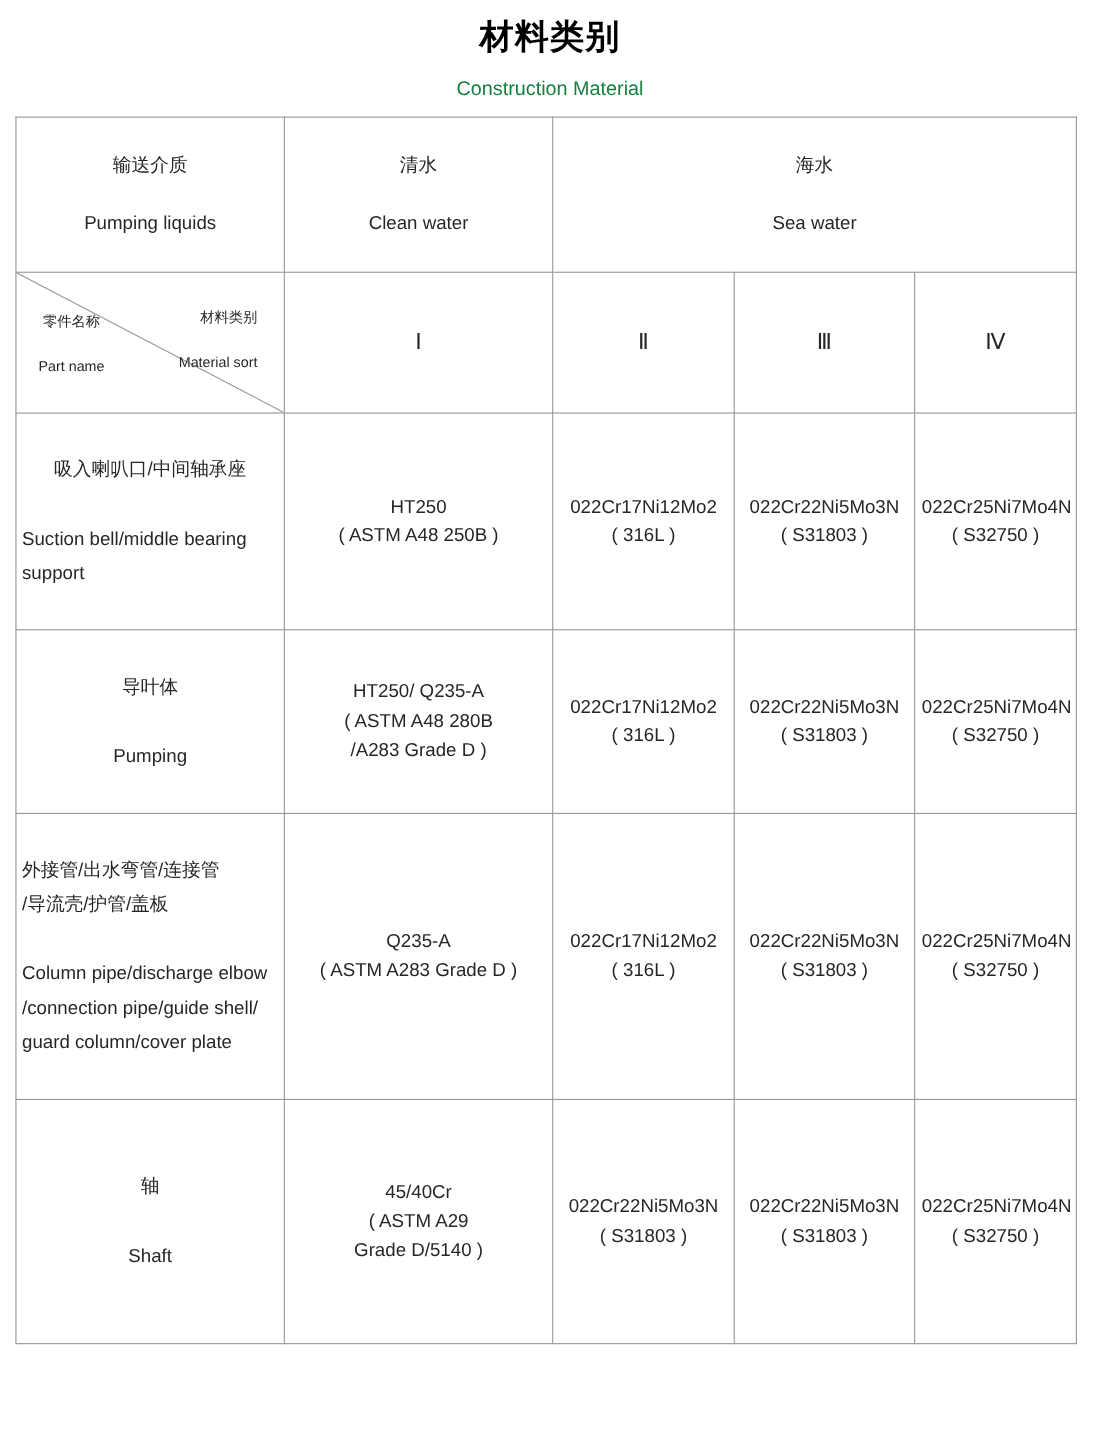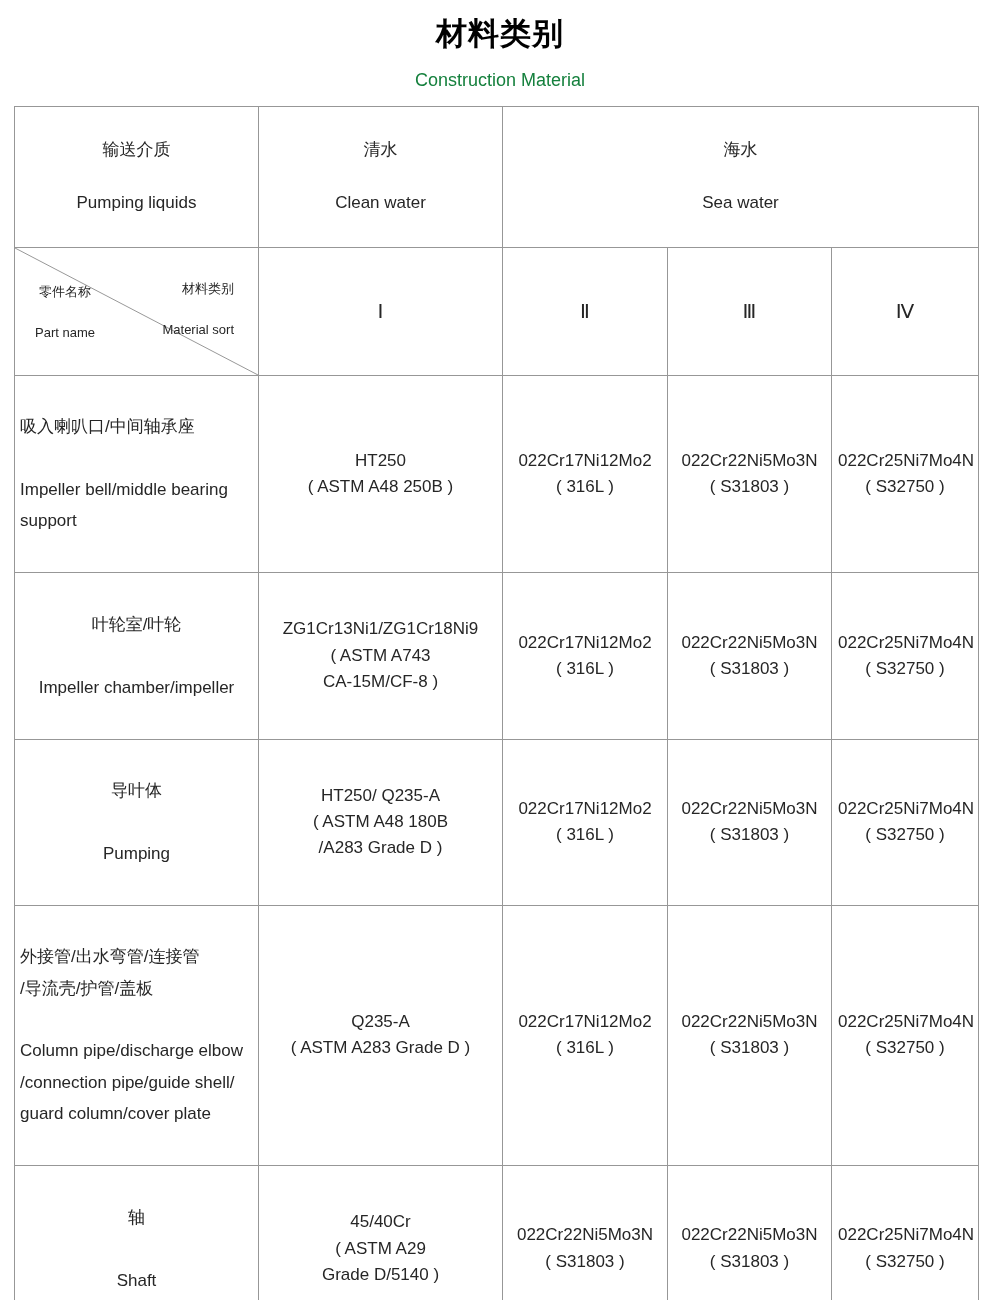--- a/index.html
+++ b/index.html
@@ -52,21 +52,21 @@
   tbody tr:nth-child(4) { height:222px; }
   tbody tr:nth-child(5) { height:89px; }
   tbody tr:nth-child(6) { height:88px; }
   tbody tr:nth-child(7) { height:90px; }
   tbody tr:nth-child(8) { height:87px; }
 
   .hdr { line-height:1.7;margin-left:20px; }
   .zh, .en { display:block; white-space:pre-line; }
   td.part { line-height:1.85; }
   td.part-long { text-align:left; padding:4px 5px; line-height:1.85; }
-  td.part-long.center-zh .zh { text-align:left; }
+  td.part-long.center-zh .zh { text-align:center; }
   td.grade { font-size:20px; }
 
   
   td.diag { position:relative; padding:0; }
   .diag svg { position:absolute; left:0; top:0; width:100%; height:100%; display:block; }
   .diag .corner-top {
     position:absolute; top:10px; right:24px;
     text-align:right; line-height:1.6; font-size:13px;
   }
   .diag .corner-bottom {
@@ -120,54 +120,39 @@
       <td class="grade">Ⅰ</td>
       <td class="grade">Ⅱ</td>
       <td class="grade">Ⅲ</td>
       <td class="grade">Ⅳ</td>
     </tr>
   </thead>
   <tbody>
     <tr>
       <td class="part-long center-zh">
         <span class="zh">吸入喇叭口/中间轴承座</span>
-        <span class="en">Impeller bell/middle bearing
+        <span class="en">Suction bell/middle bearing
 support</span>
       </td>
       <td class="mat">HT250
 ( ASTM A48 250B )</td>
       <td class="mat">022Cr17Ni12Mo2
 ( 316L )</td>
       <td class="mat">022Cr22Ni5Mo3N
 ( S31803 )</td>
       <td class="mat">022Cr25Ni7Mo4N
 ( S32750 )</td>
     </tr>
     <tr>
       <td class="part">
-        <span class="zh">叶轮室/叶轮</span>
-        <span class="en">Impeller chamber/impeller</span>
-      </td>
-      <td class="mat">ZG1Cr13Ni1/ZG1Cr18Ni9
-( ASTM A743
-CA-15M/CF-8 )</td>
-      <td class="mat">022Cr17Ni12Mo2
-( 316L )</td>
-      <td class="mat">022Cr22Ni5Mo3N
-( S31803 )</td>
-      <td class="mat">022Cr25Ni7Mo4N
-( S32750 )</td>
-    </tr>
-    <tr>
-      <td class="part">
         <span class="zh">导叶体</span>
         <span class="en">Pumping</span>
       </td>
       <td class="mat">HT250/ Q235-A
-( ASTM A48 180B
+( ASTM A48 280B
 /A283 Grade D )</td>
       <td class="mat">022Cr17Ni12Mo2
 ( 316L )</td>
       <td class="mat">022Cr22Ni5Mo3N
 ( S31803 )</td>
       <td class="mat">022Cr25Ni7Mo4N
 ( S32750 )</td>
     </tr>
     <tr>
       <td class="part-long">

